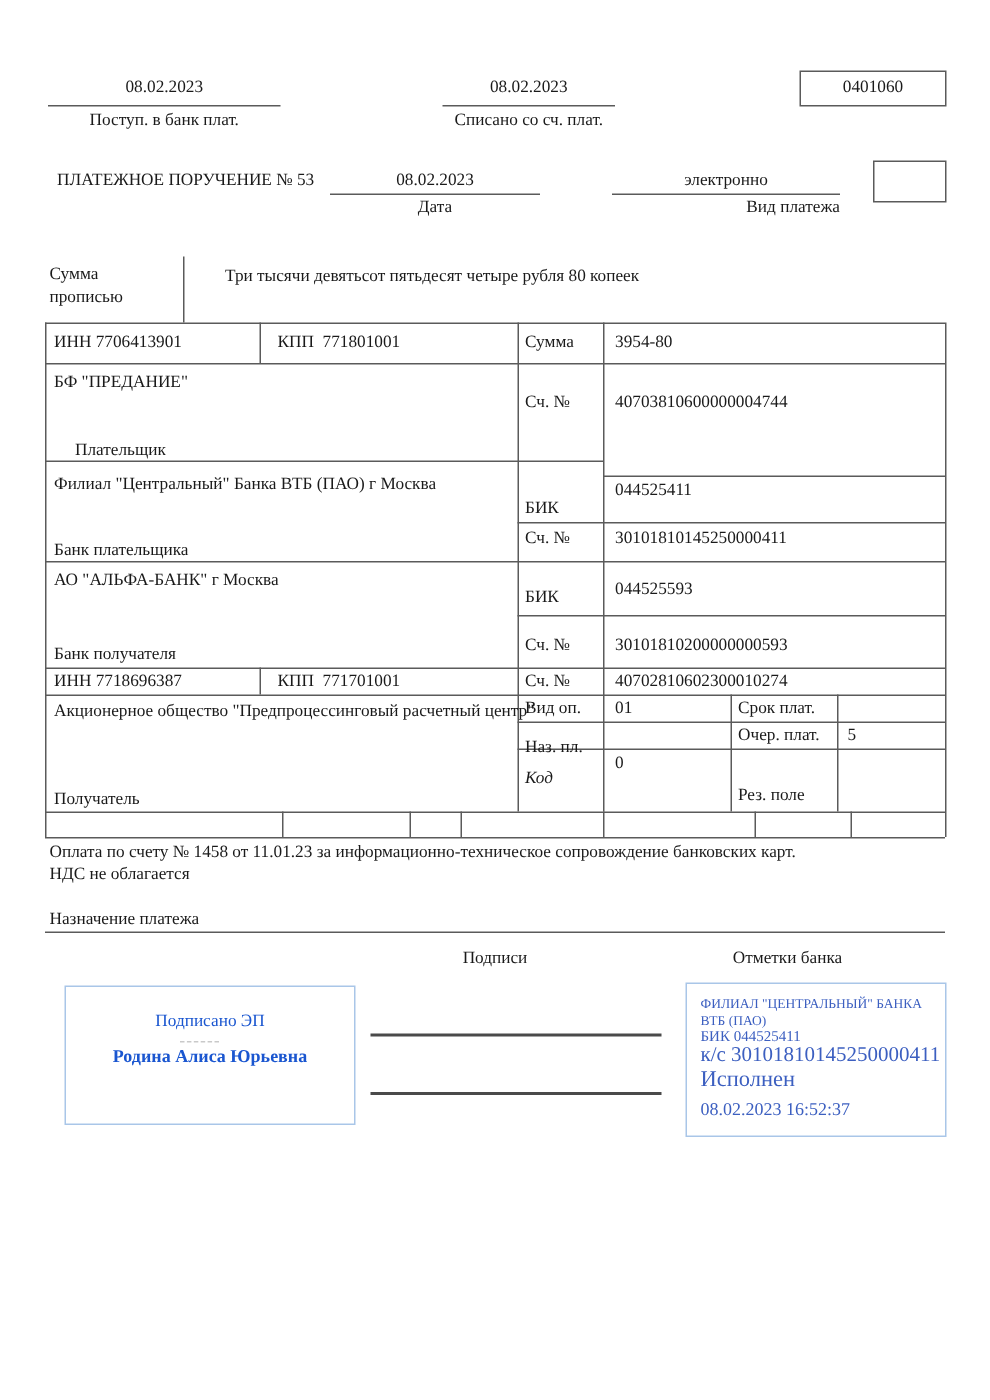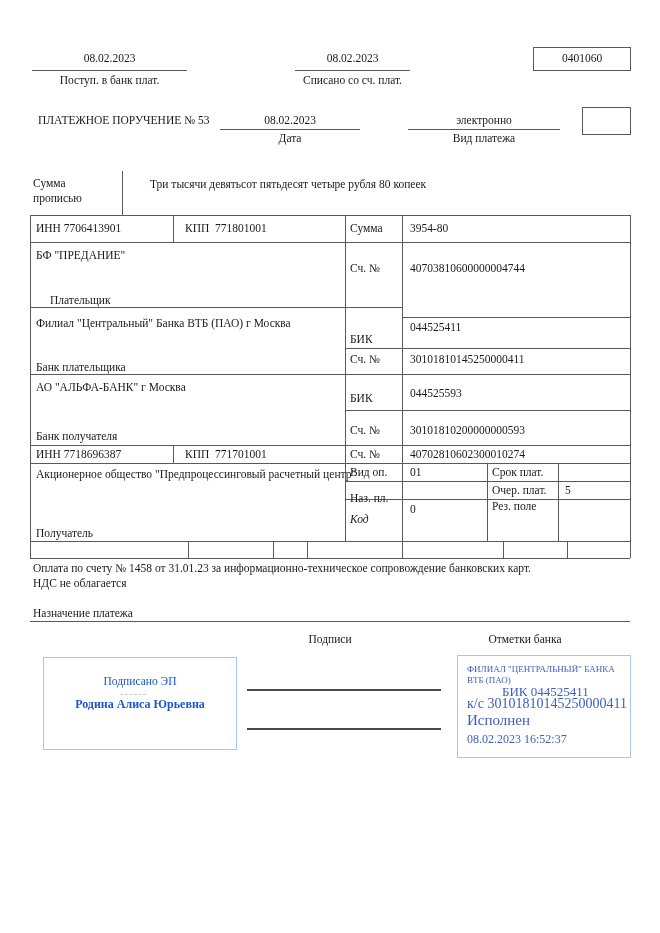--- a/index.html
+++ b/index.html
@@ -31,21 +31,21 @@
   <div class="box" style="left:533px;top:47px;width:96px;height:22px;">
     <div class="t c" style="left:0;top:4px;width:96px;">0401060</div>
   </div>
 
   <div class="t" style="left:38px;top:114px;">ПЛАТЕЖНОЕ ПОРУЧЕНИЕ № 53</div>
   <div class="t c" style="left:220px;top:114px;width:140px;">08.02.2023</div>
   <div class="hl" style="left:220px;top:129px;width:140px;"></div>
   <div class="t c" style="left:220px;top:132px;width:140px;">Дата</div>
   <div class="t c" style="left:408px;top:114px;width:152px;">электронно</div>
   <div class="hl" style="left:408px;top:129px;width:152px;"></div>
-  <div class="t c" style="left:408px;top:132px;width:152px;">Вид платежа</div>
+  <div class="t c" style="left:408px;top:132px;width:152px;text-align:right;">Вид платежа</div>
   <div class="box" style="left:582px;top:107px;width:47px;height:26px;"></div>
 
   <div class="t" style="left:33px;top:177px;">Сумма</div>
   <div class="t" style="left:33px;top:192px;">прописью</div>
   <div class="vl" style="left:122px;top:171px;height:44px;"></div>
   <div class="t" style="left:150px;top:178px;">Три тысячи девятьсот пятьдесят четыре рубля 80 копеек</div>
 
   <div class="hl" style="left:30px;top:215px;width:600px;"></div>
   <div class="hl" style="left:30px;top:242px;width:600px;"></div>
   <div class="hl" style="left:30px;top:307px;width:372px;"></div>
@@ -113,42 +113,42 @@
   <div class="t" style="left:492px;top:466px;">Срок плат.</div>
   <div class="t" style="left:565px;top:466px;"></div>
 
   <div class="t" style="left:350px;top:492px;">Наз. пл.</div>
   <div class="t" style="left:410px;top:484px;"></div>
   <div class="t" style="left:492px;top:484px;">Очер. плат.</div>
   <div class="t" style="left:565px;top:484px;">5</div>
 
   <div class="t" style="left:350px;top:513px;font-style:italic;">Код</div>
   <div class="t" style="left:410px;top:503px;">0</div>
-  <div class="t" style="left:492px;top:500px;">Рез. поле</div>
+  <div class="t" style="left:492px;top:524px;">Рез. поле</div>
   <div class="t" style="left:572px;top:506px;"></div>
 
-  <div class="t" style="left:33px;top:562px;">Оплата по счету № 1458 от 31.01.23 за информационно-техническое сопровождение банковских карт.</div>
+  <div class="t" style="left:33px;top:562px;">Оплата по счету № 1458 от 11.01.23 за информационно-техническое сопровождение банковских карт.</div>
   <div class="t" style="left:33px;top:577px;">НДС не облагается</div>
   <div class="t" style="left:33px;top:607px;">Назначение платежа</div>
   <div class="hl" style="left:30px;top:621px;width:600px;"></div>
 
   <div class="t c" style="left:260px;top:633px;width:140px;">Подписи</div>
   <div class="t c" style="left:445px;top:633px;width:160px;">Отметки банка</div>
 
   <div class="stamp" style="left:43px;top:657px;width:192px;height:91px;">
     <div class="t c blue1" style="left:0;top:17px;width:192px;">Подписано ЭП</div>
     <div style="position:absolute;left:76px;top:36px;width:26px;border-top:1px dashed #c9c9c9;"></div>
     <div class="t c blue1 b" style="left:0;top:40px;width:192px;font-size:12px;">Родина Алиса Юрьевна</div>
   </div>
 
   <div class="hl" style="left:247px;top:689px;width:194px;border-top-width:2px;border-top-color:#4a4a4a;"></div>
   <div class="hl" style="left:247px;top:728px;width:194px;border-top-width:2px;border-top-color:#4a4a4a;"></div>
 
   <div class="stamp" style="left:457px;top:655px;width:172px;height:101px;">
     <div class="t blue2" style="left:9px;top:8px;font-size:9px;line-height:11px;">ФИЛИАЛ "ЦЕНТРАЛЬНЫЙ" БАНКА</div>
     <div class="t blue2" style="left:9px;top:19px;font-size:9px;line-height:11px;">ВТБ (ПАО)</div>
-    <div class="t blue2" style="left:9px;top:30px;font-size:13px;line-height:11px;margin-left:35px;">БИК 044525411</div>
+    <div class="t blue2" style="left:9px;top:30px;font-size:10px;line-height:11px;">БИК 044525411</div>
     <div class="t blue2" style="left:9px;top:42px;font-size:14px;line-height:11px;">к/с 30101810145250000411</div>
     <div class="t blue2" style="left:9px;top:56px;font-size:15px;line-height:17px;">Исполнен</div>
     <div class="t blue2" style="left:9px;top:77px;font-size:12px;text-align:center;">08.02.2023 16:52:37</div>
   </div>
 
 </div>
 
 </body></html>

